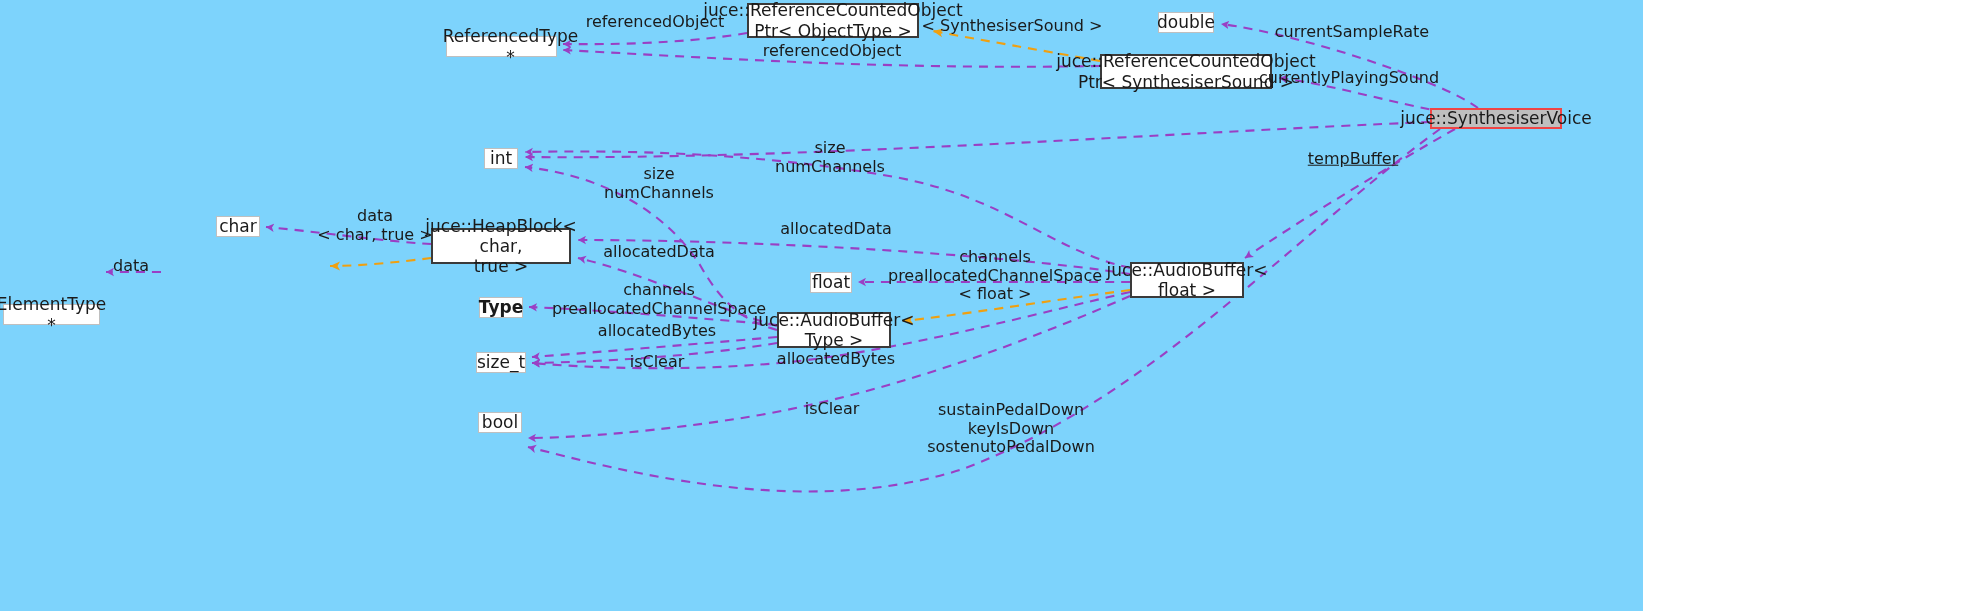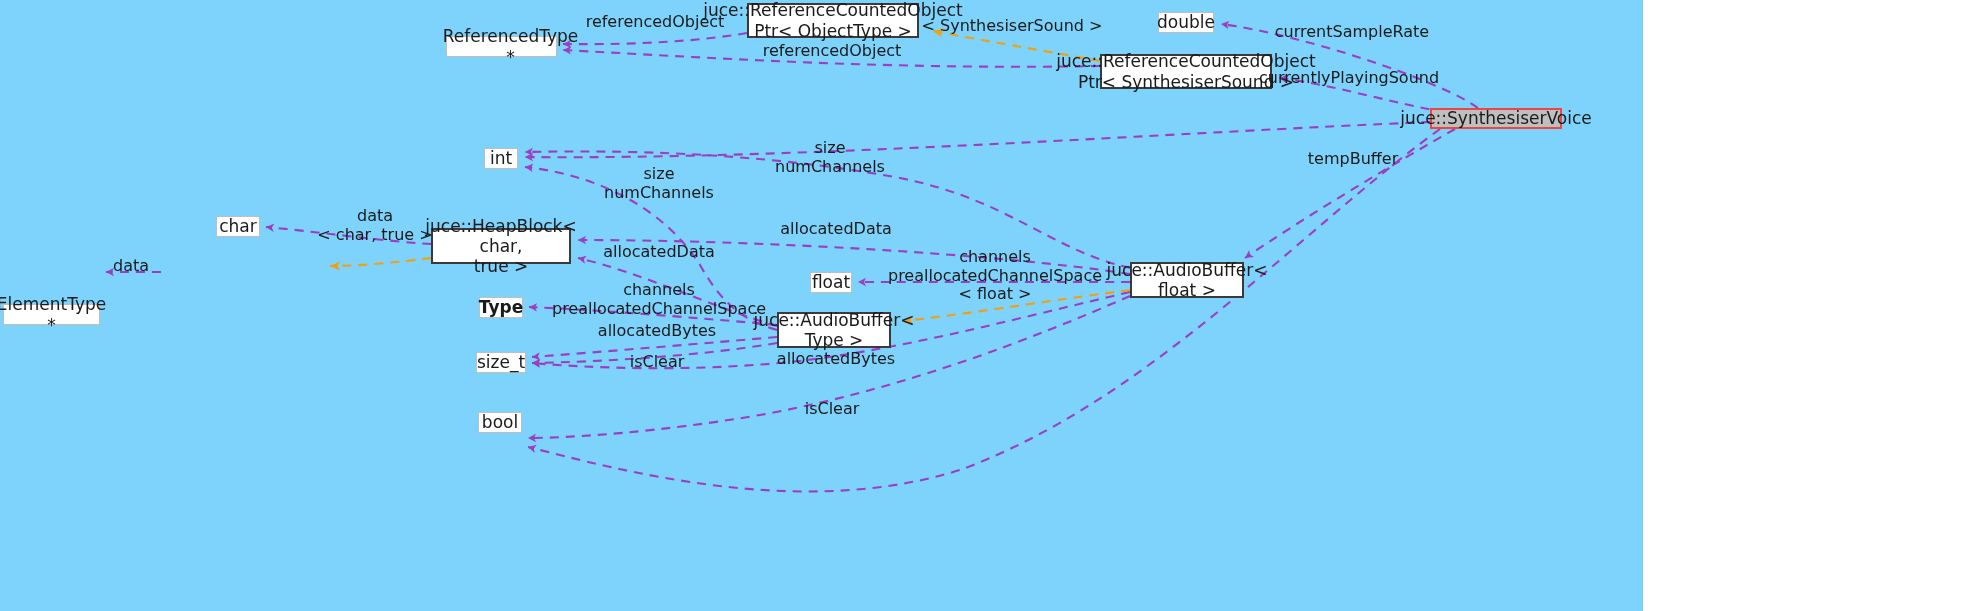--- a/index.html
+++ b/index.html
@@ -161,15 +161,18 @@
   <div class="edge-label" style="left:131px; top:266px;">data</div>
   <div class="edge-label" style="left:995px; top:276px;">channels
 preallocatedChannelSpace
 &lt; float &gt;</div>
   <div class="edge-label" style="left:659px; top:300px;">channels
 preallocatedChannelSpace</div>
   <div class="edge-label" style="left:657px; top:331px;">allocatedBytes</div>
   <div class="edge-label" style="left:657px; top:362px;">isClear</div>
   <div class="edge-label" style="left:836px; top:359px;">allocatedBytes</div>
   <div class="edge-label" style="left:832px; top:409px;">isClear</div>
-  <div class="edge-label" style="left:1353px; top:159px;">tempBuffer</div>
+  <div class="edge-label" style="left:1011px; top:429px;">sustainPedalDown
+keyIsDown
+sostenutoPedalDown</div>
+  <div class="edge-label" style="left:1353px; top:159px;text-decoration:underline;">tempBuffer</div>
 
 </div>
 
 </body></html>

